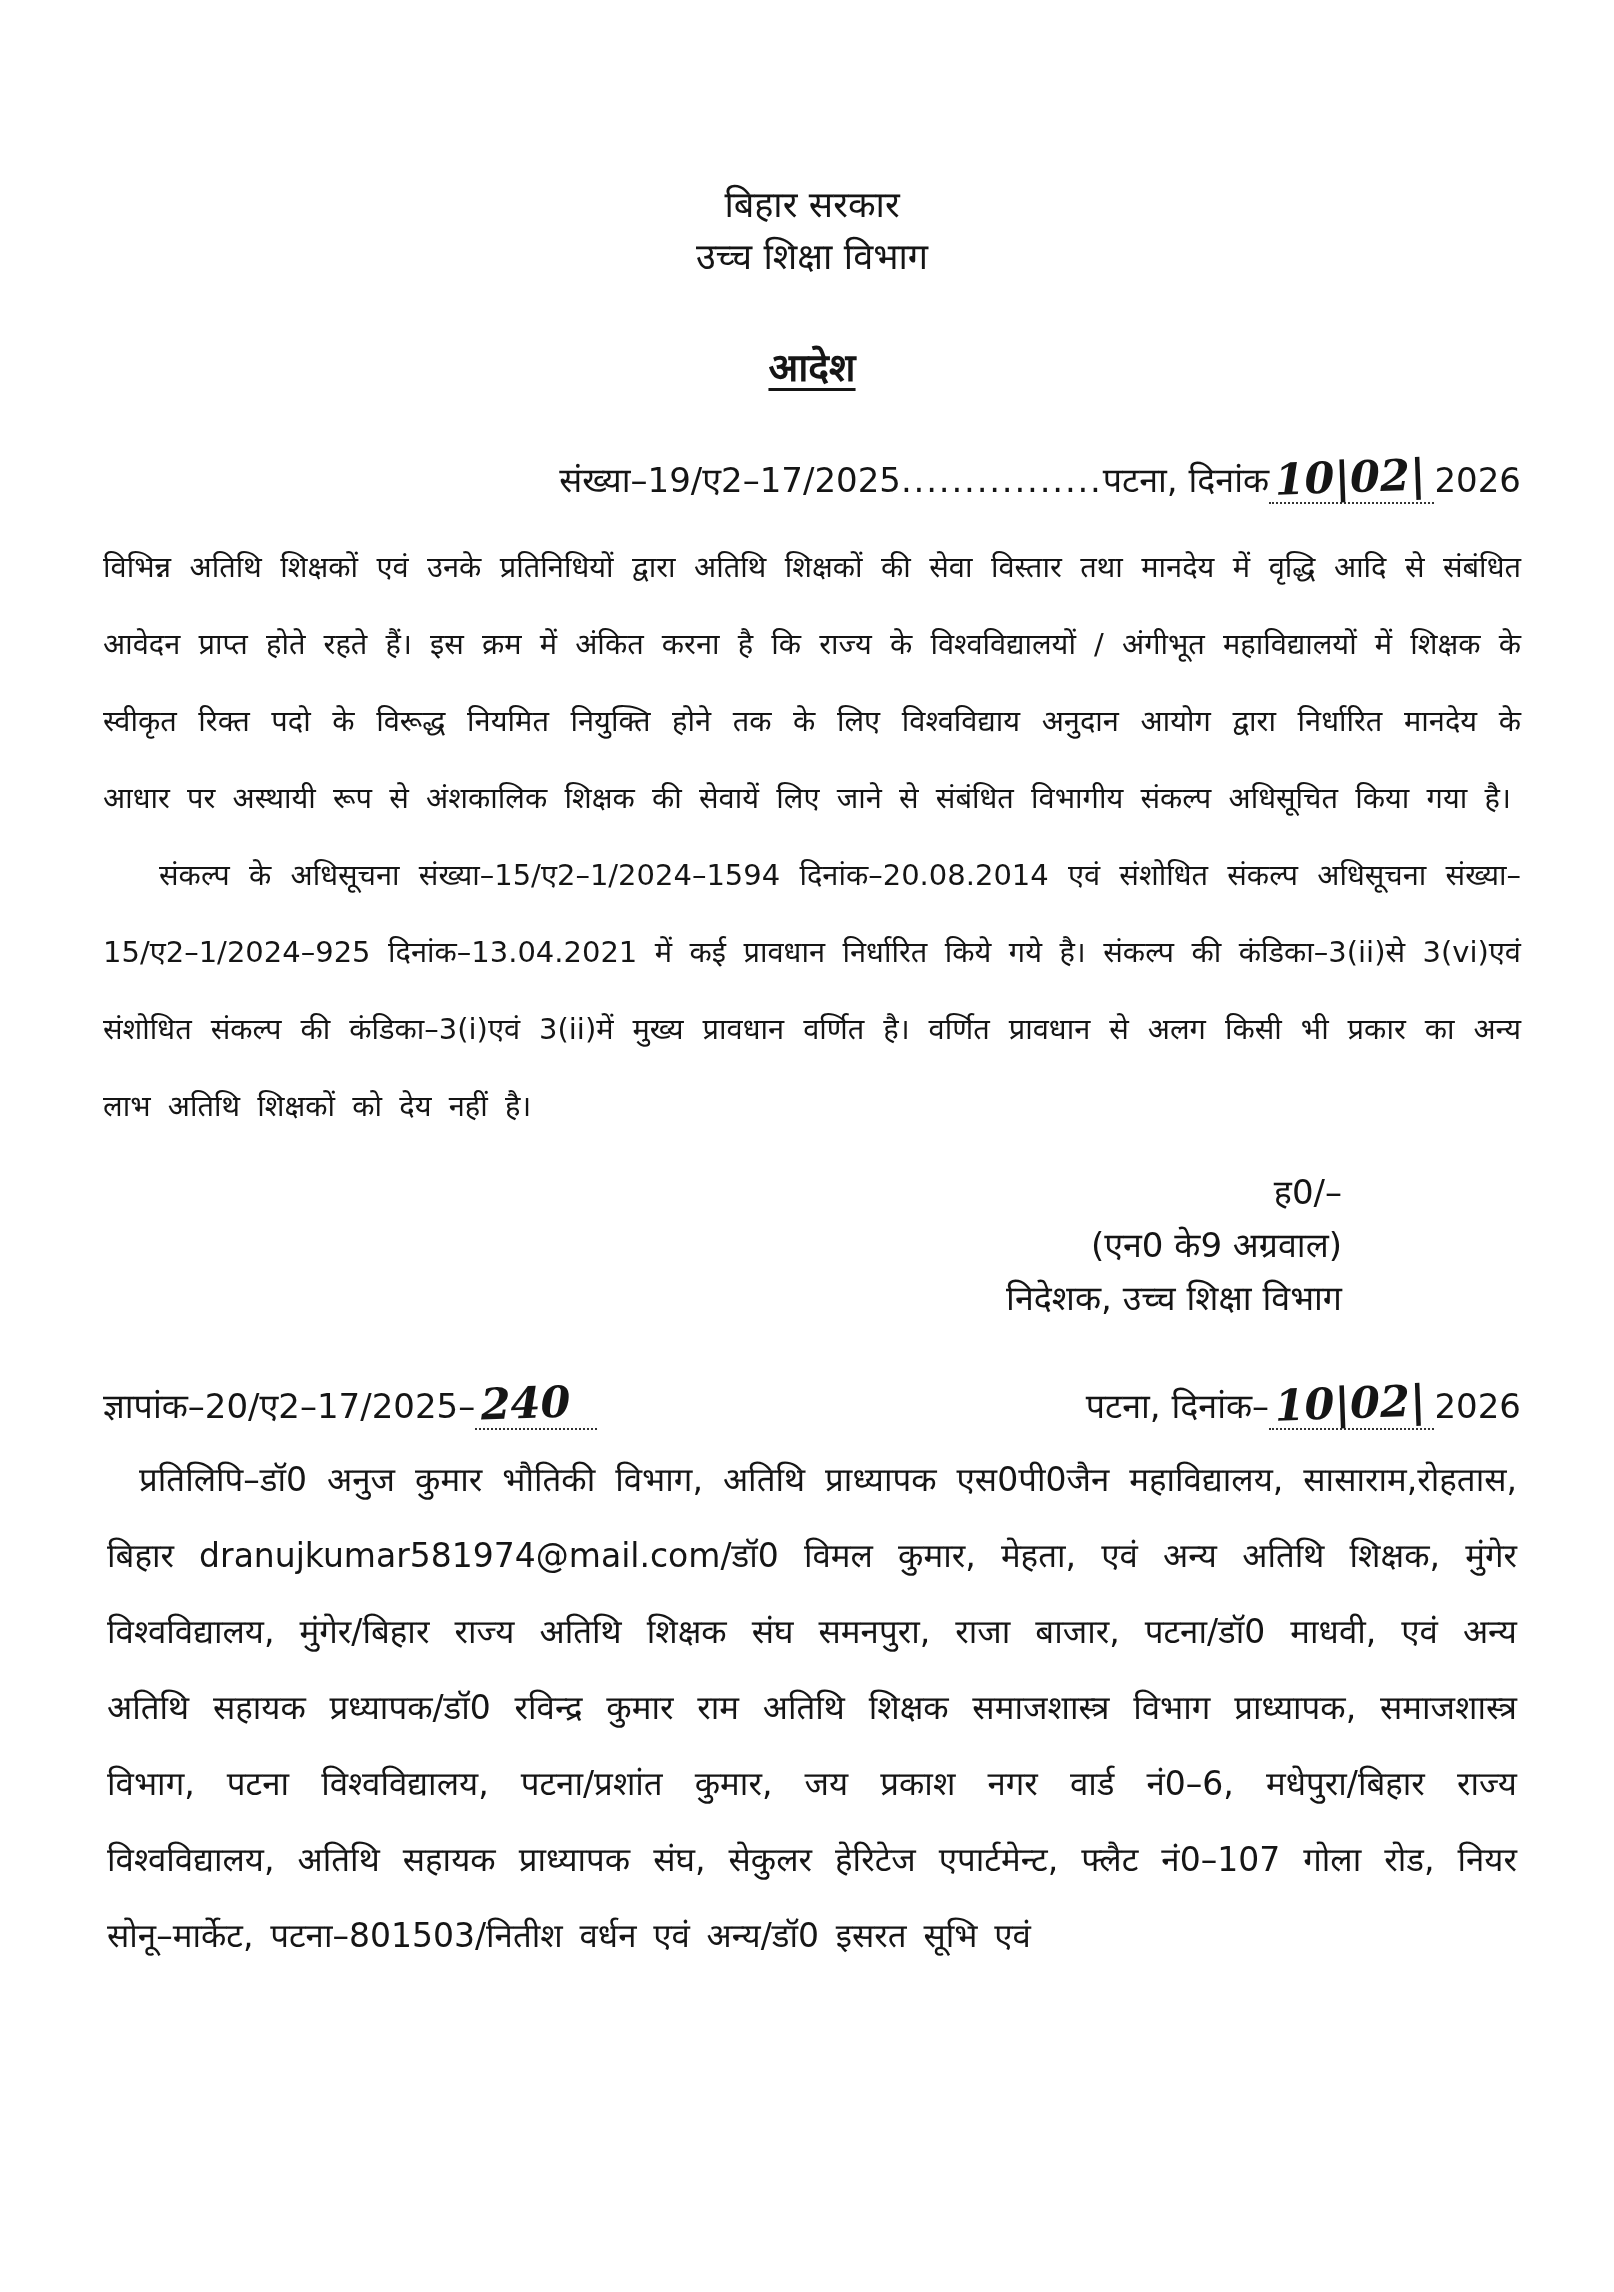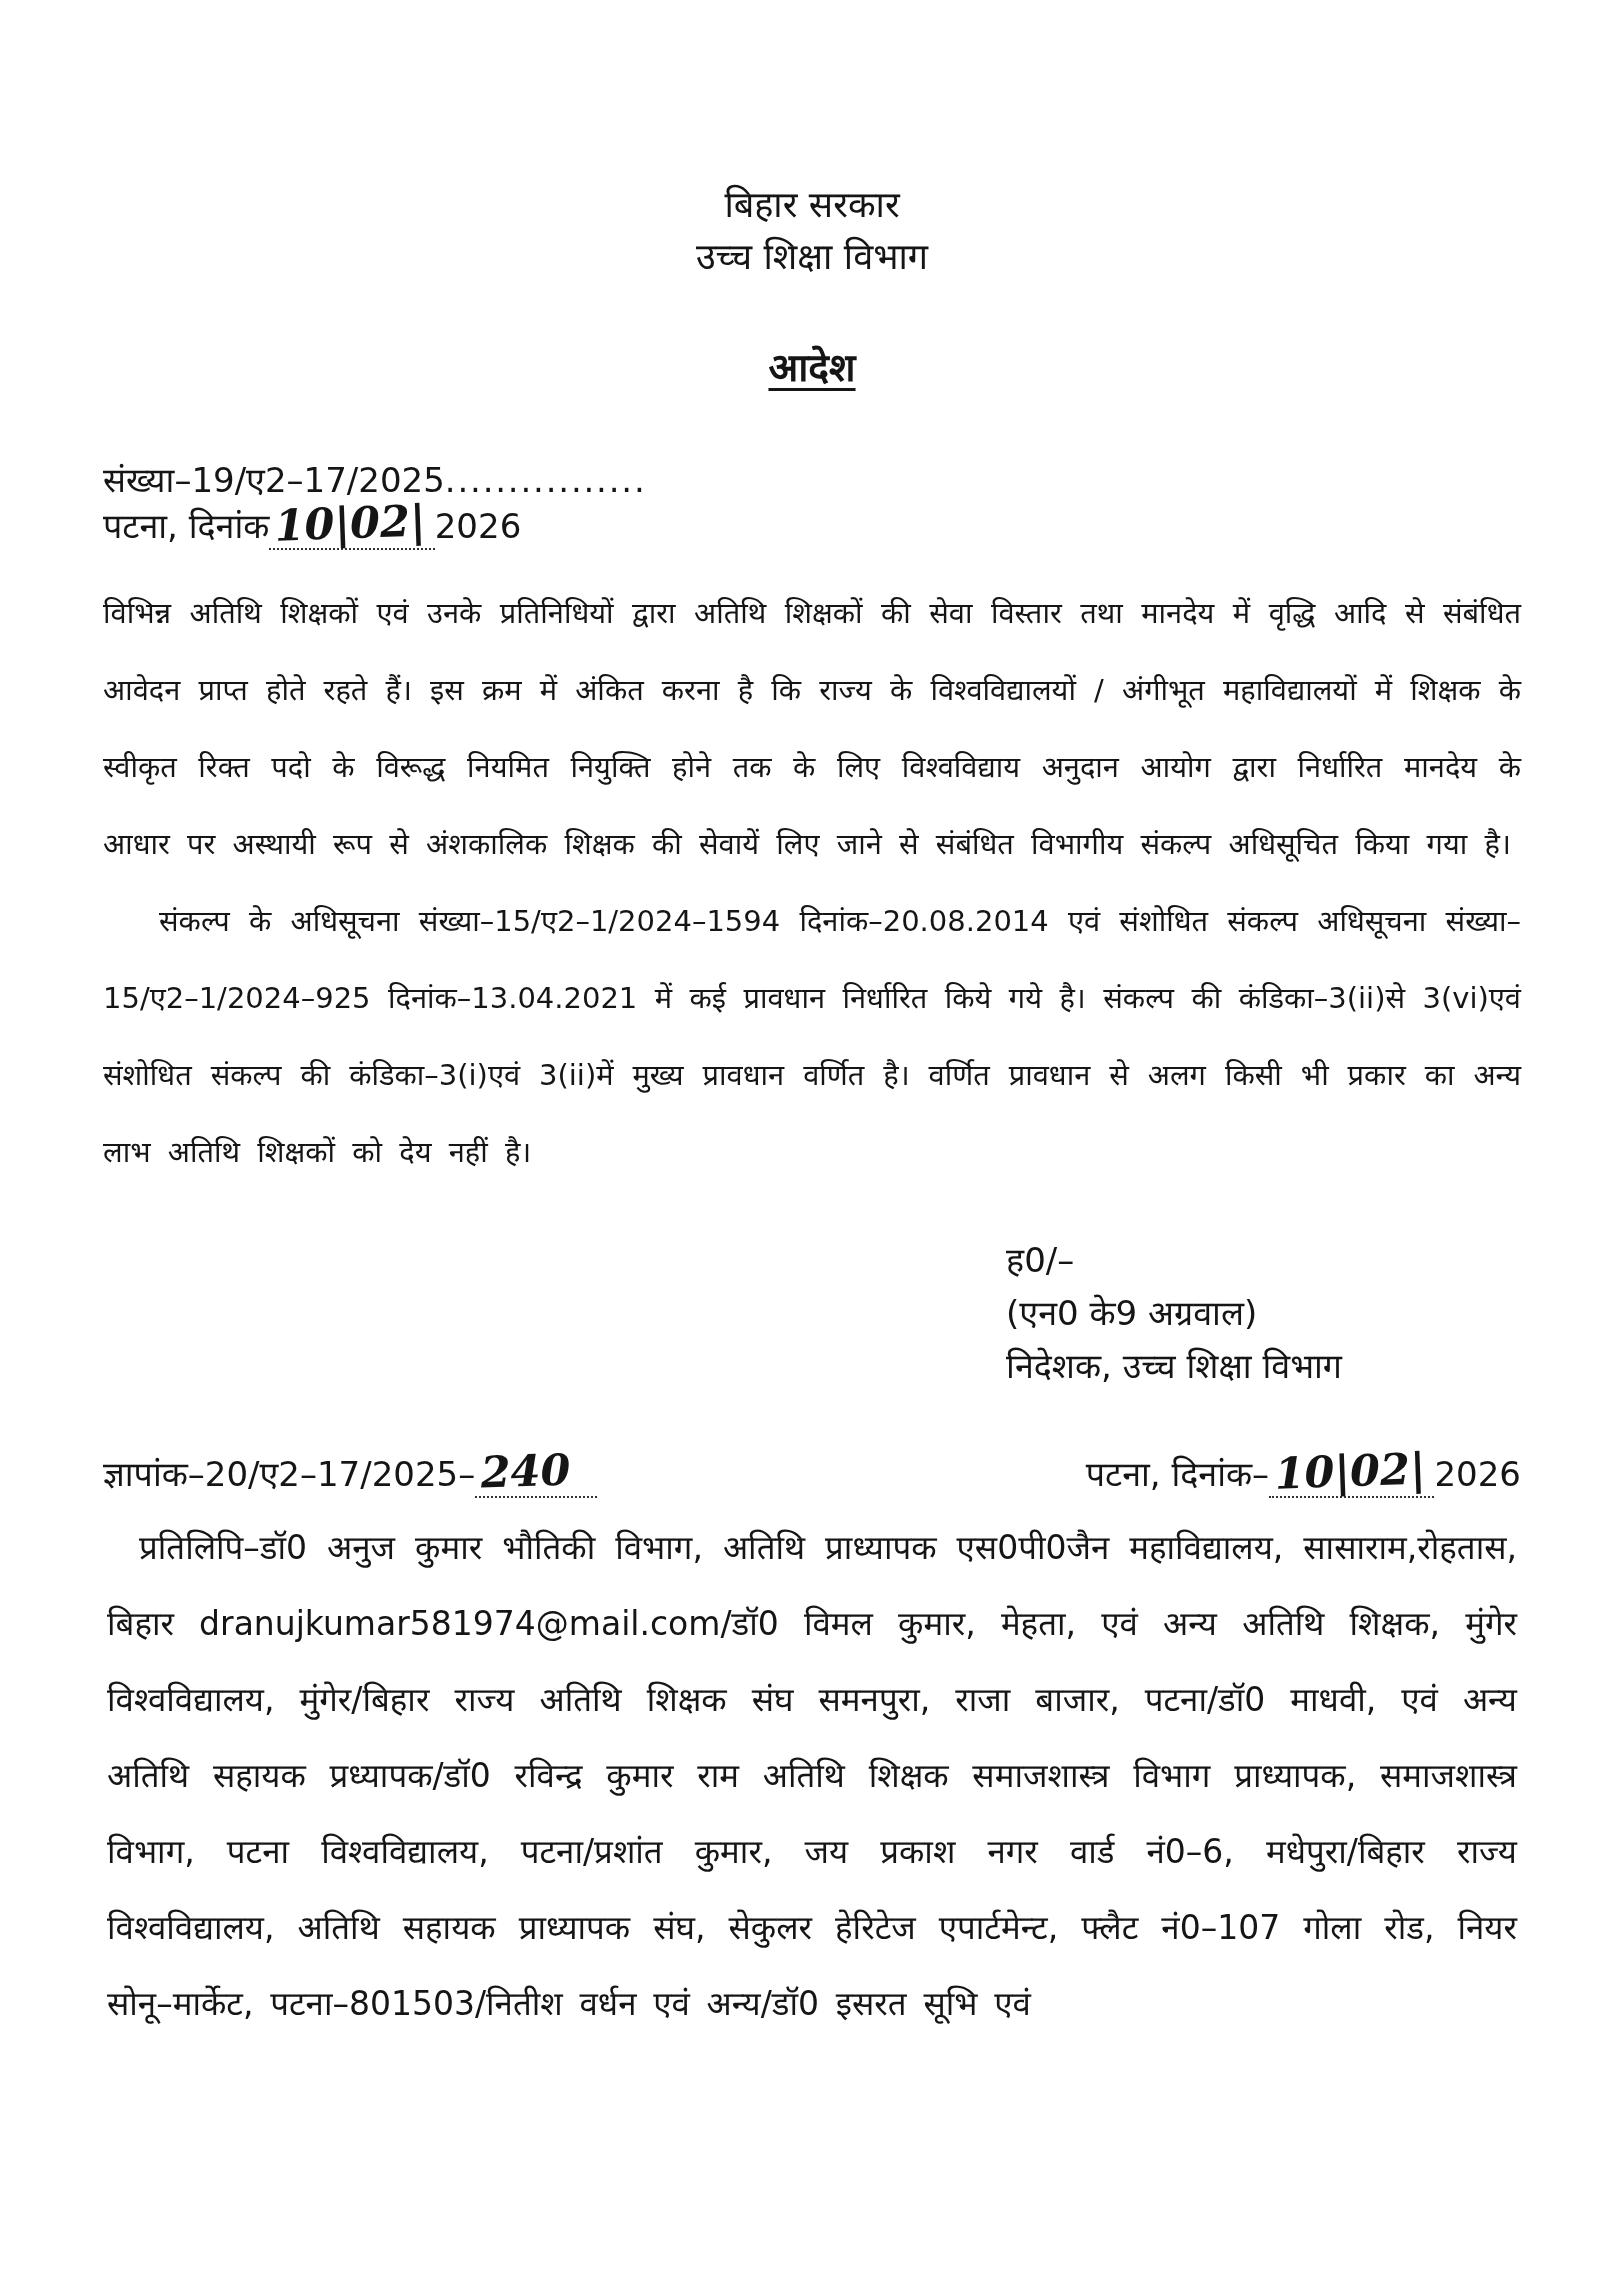--- a/index.html
+++ b/index.html
@@ -31,25 +31,24 @@
     font-weight: 700;
   }
   .order-title span {
     text-decoration: underline;
     text-underline-offset: 7.2px;
     text-decoration-thickness: 2.7px;
     font-family: Liberation Mono, monospace;
   }
   .ref-row {
     display: flex;
-    justify-content: space-between;
+    justify-content: flex-end;
     align-items: baseline;
     margin-top: 63px;
     font-size: 34px;
-    flex-direction: column;
   }
   .memo-row {
     display: flex;
     justify-content: space-between;
     align-items: baseline;
     margin-top: 57px;
     font-size: 34px;
   }
   .body-para {
     margin: 0;
@@ -69,22 +68,22 @@
     font-size: 33px;
     line-height: 76px;
     text-align: justify;
     word-spacing: 6.3px;
     text-indent: 32px;
   }
   .signature-block {
     width: fit-content;
     margin-left: auto;
     margin-right: 179px;
-    margin-top: 43px;
-    text-align: left;
+    margin-top: 21px;
+    text-align: right;
     font-size: 34px;
     line-height: 53px;
   }
   .handwritten {
     display: inline-block;
     font-family: "DejaVu Serif", serif;
     font-style: italic;
     font-weight: 700;
     font-size: 43px;
     line-height: 36px;

